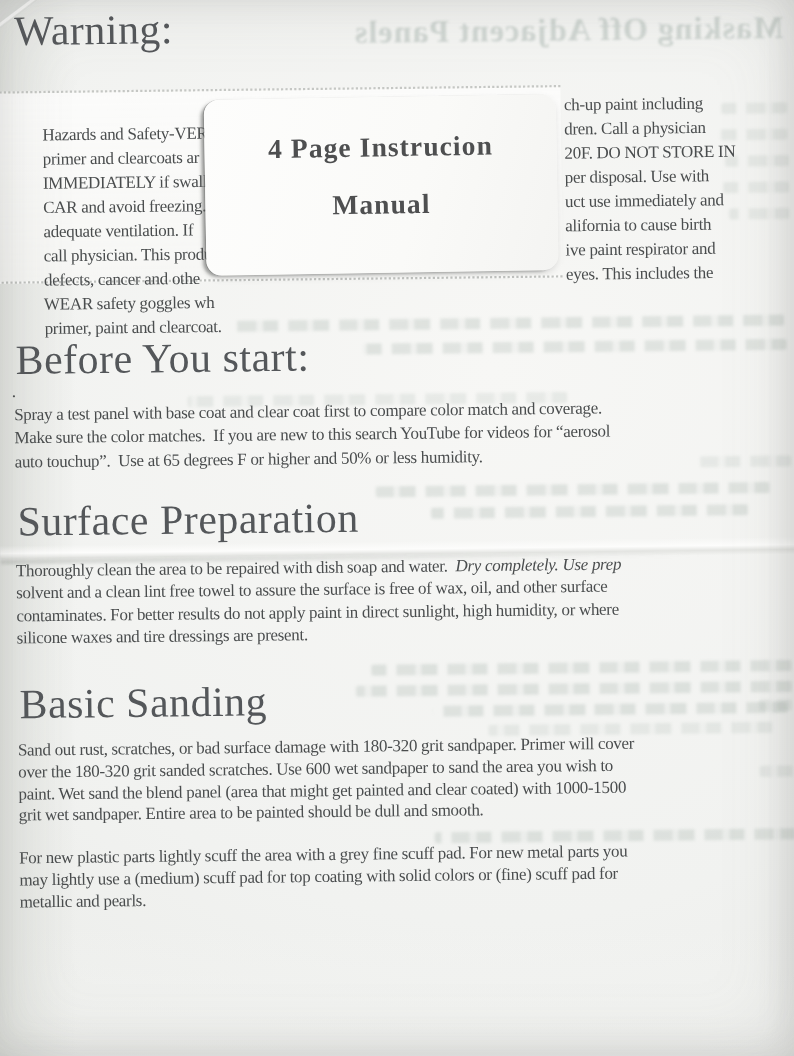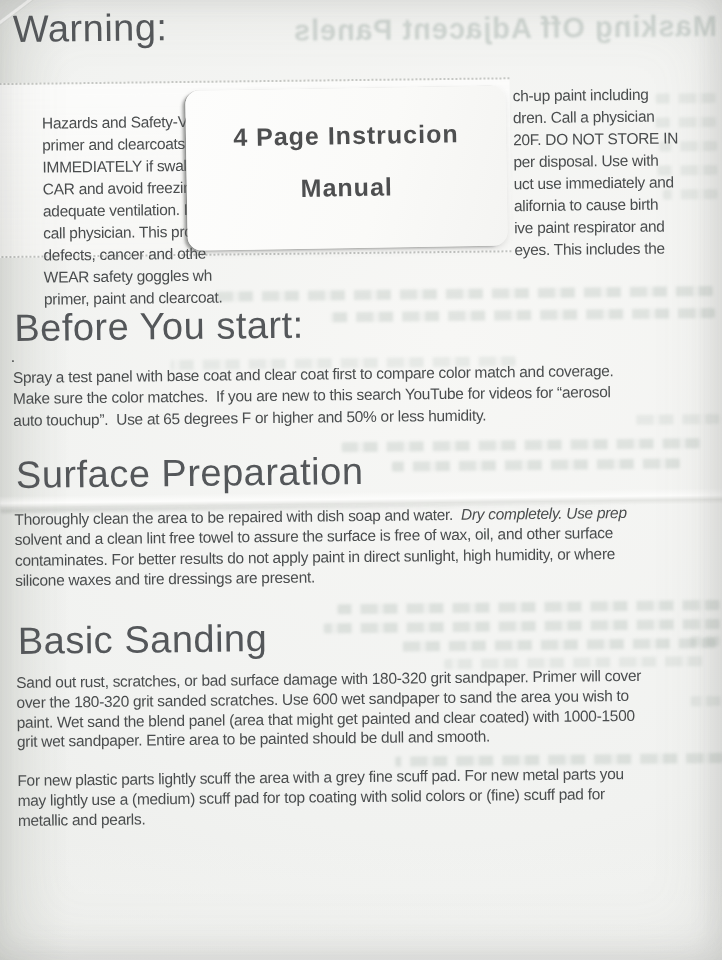--- a/index.html
+++ b/index.html
@@ -1,19 +1,19 @@
 <!DOCTYPE html>
 <html><head>
 <meta charset="utf-8">
 <style>
   html,body { margin:0; padding:0; background:#e6e7e4; }
   .stage {
     position:relative; width:722px; height:960px; margin:0 auto;
     overflow:hidden;
-    font-family:Liberation Sans, sans-serif;
+    font-family:Liberation Serif, serif;
     color:#4a4d4e;
   }
   .paper {
     position:absolute; inset:0;
     background:
       linear-gradient(90deg, rgba(226,228,224,.85), rgba(233,234,231,0) 70px),
       linear-gradient(0deg, rgba(244,245,243,.6), rgba(244,245,243,0) 120px),
       radial-gradient(130% 95% at 62% 35%, #f7f7f5 0%, #f1f2f0 55%, #e8e9e6 100%);
   }
   .rot { position:absolute; inset:0; transform:rotate(-0.65deg); transform-origin:361px 480px; }

